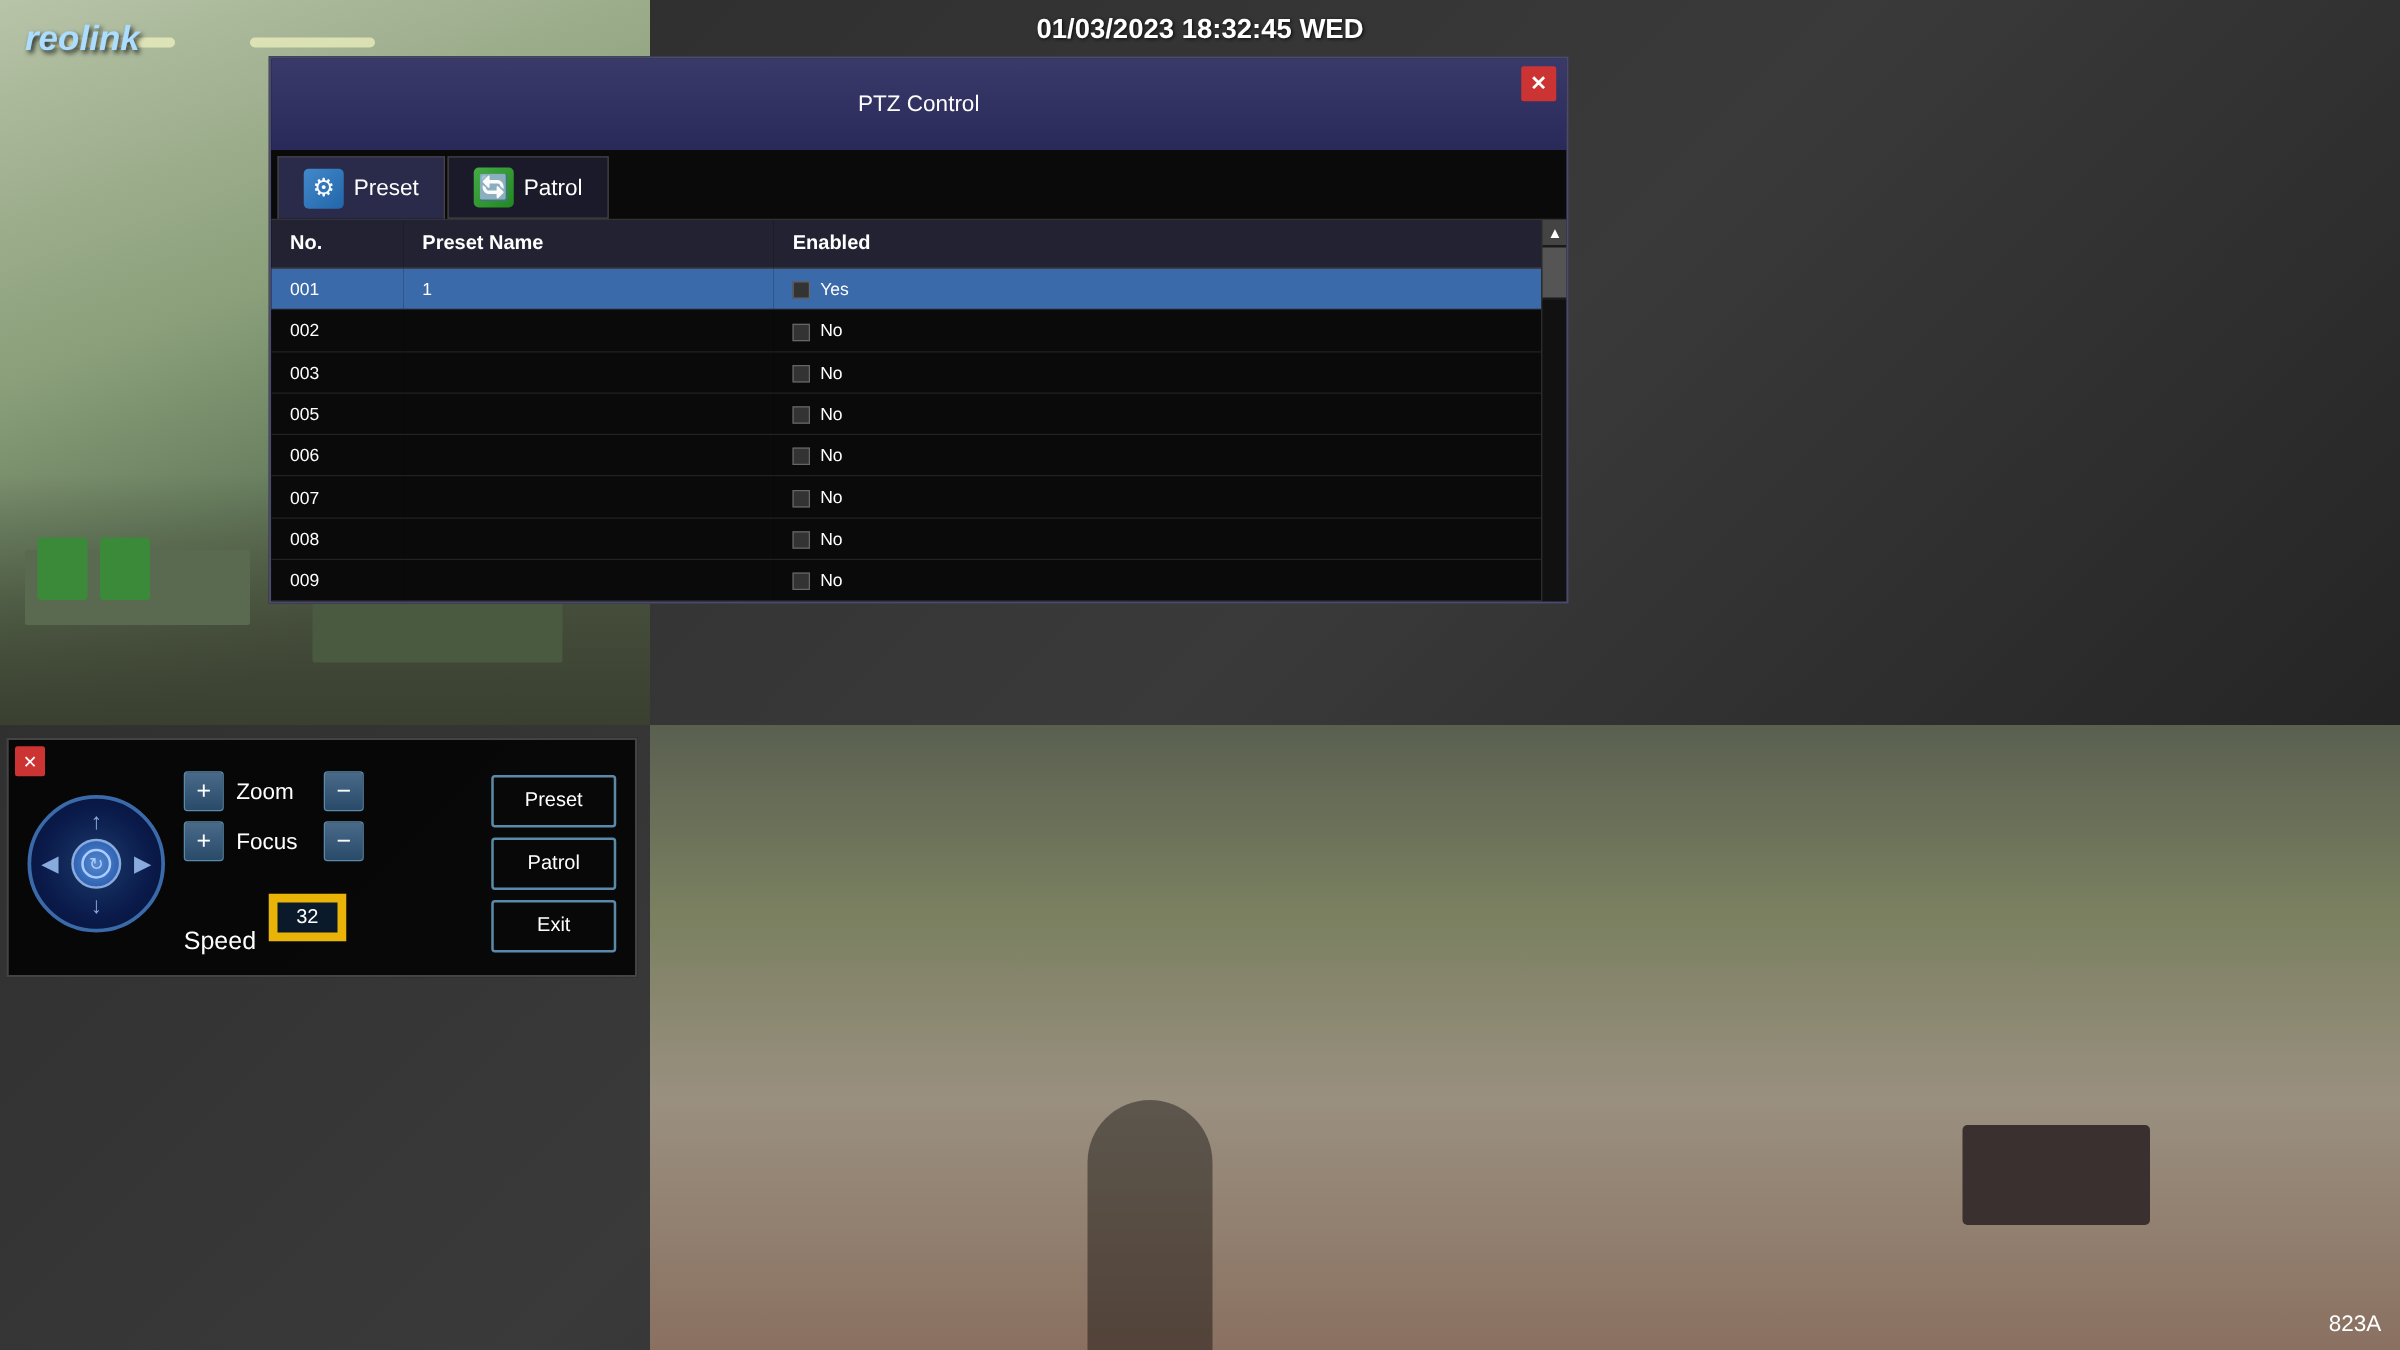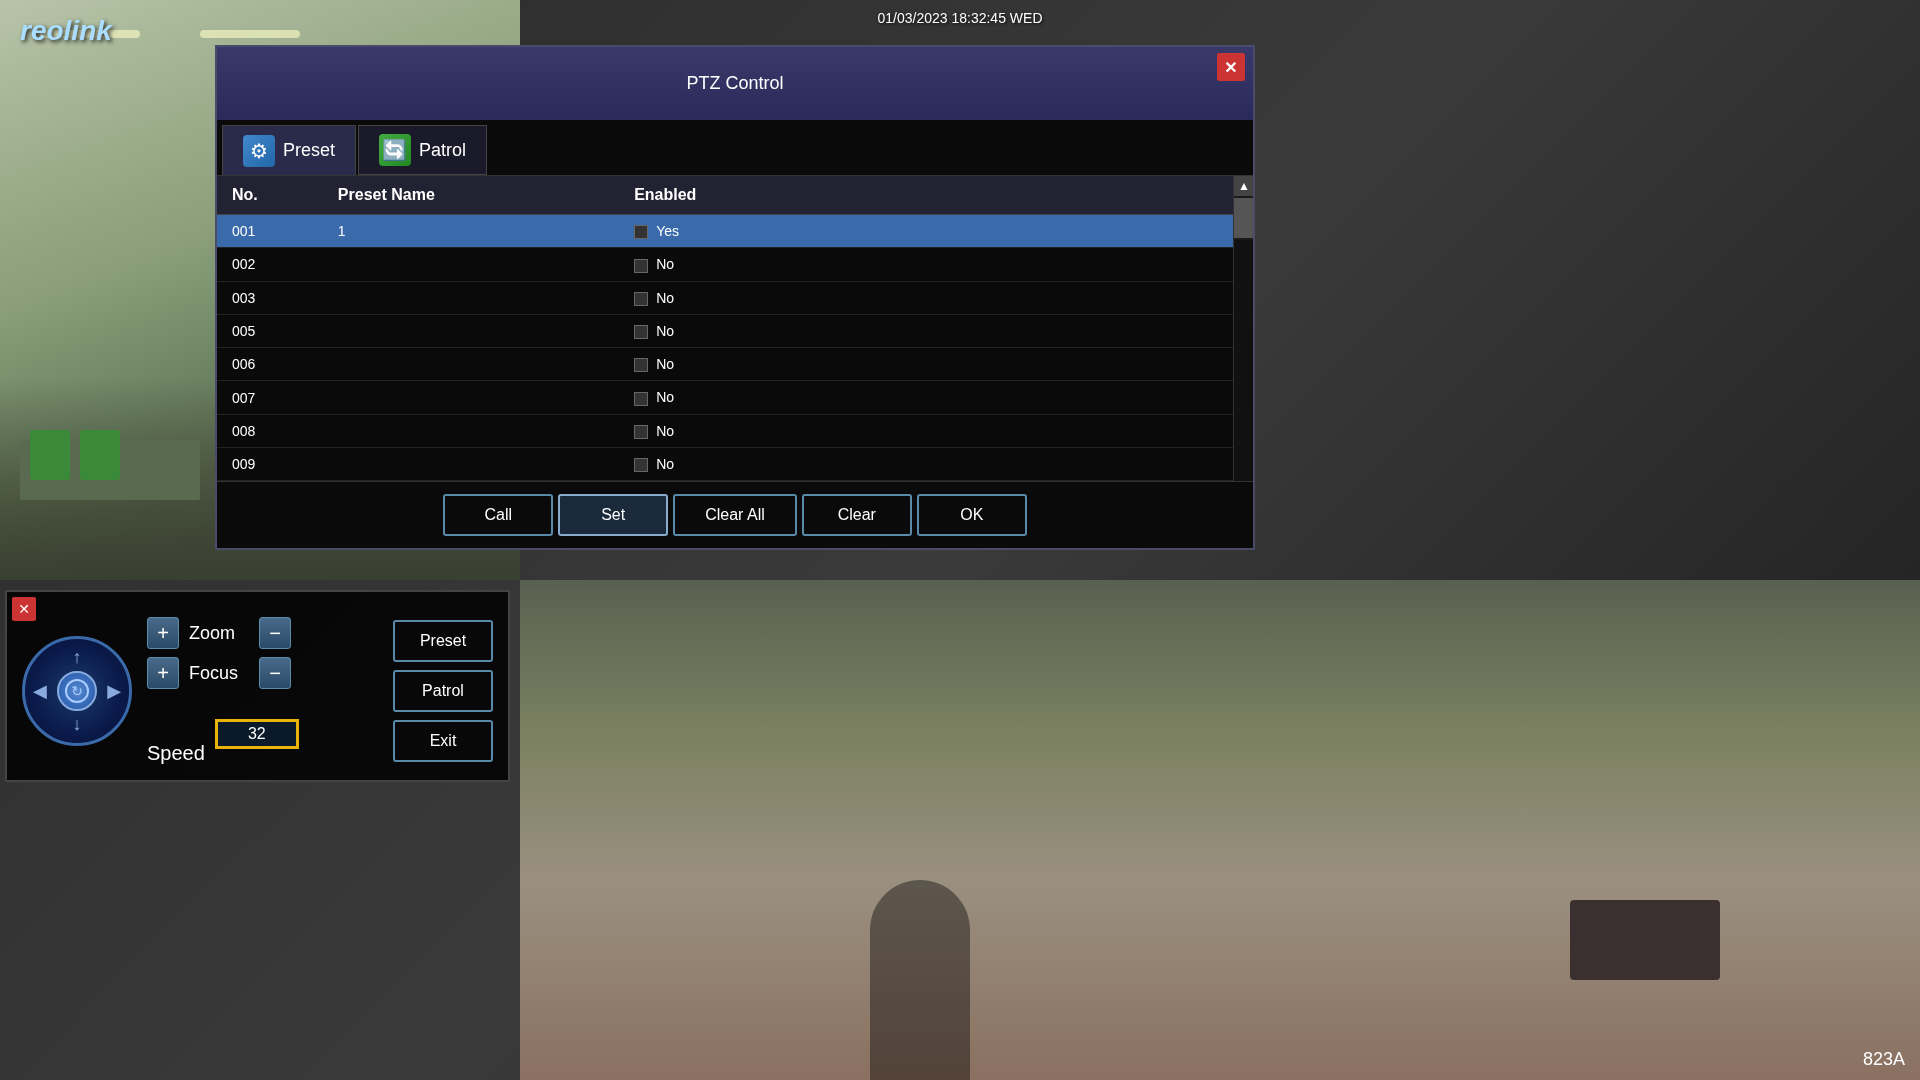--- a/index.html
+++ b/index.html
@@ -64,22 +64,22 @@
       color: #00aaff;
     }
 
     
     .timestamp {
       position: absolute;
       top: 10px;
       left: 50%;
       transform: translateX(-50%);
       color: white;
-      font-size: 14px;
-      font-weight: normal;
+      font-size: 22px;
+      font-weight: bold;
       text-shadow: 1px 1px 3px rgba(0,0,0,0.8);
       z-index: 10;
       white-space: nowrap;
     }
 
     
     .bottom-code {
       position: absolute;
       bottom: 10px;
       right: 15px;
@@ -438,23 +438,23 @@
       margin-top: 5px;
     }
 
     .speed-label {
       color: white;
       font-size: 20px;
       margin-top: 40px;
     }
 
     .speed-input {
-      width: 84px;
+      width: 62px;
       background: #0a1a2a;
-      border: 3px solid #eab308;
+      border: 7px solid #eab308;
       color: white;
       font-size: 16px;
       padding: 3px 6px;
       text-align: center;
     }
 
     
     .right-buttons {
       display: flex;
       flex-direction: column;
@@ -582,27 +582,20 @@
     </table>
 
     <div class="scrollbar-track" style="position:absolute;right:0;top:0;height:100%;width:20px;">
       <div class="scrollbar-up">▲</div>
       <div class="scrollbar-thumb"></div>
       <div style="flex:1;background:#111;height:260px;"></div>
       <div class="scrollbar-down">▼</div>
     </div>
   </div>
 
-  <div class="ptz-buttons">
-    <button class="ptz-btn">Call</button>
-    <button class="ptz-btn active-btn">Set</button>
-    <button class="ptz-btn">Clear All</button>
-    <button class="ptz-btn">Clear</button>
-    <button class="ptz-btn">OK</button>
-  </div>
 </div>
 
 <div class="ptz-controls">
   <button class="ptz-controls-close">✕</button>
 
   <div class="controls-content">
 
     <div class="joystick">
       <div class="joystick-ring">
         <span class="joystick-left">◀</span>

